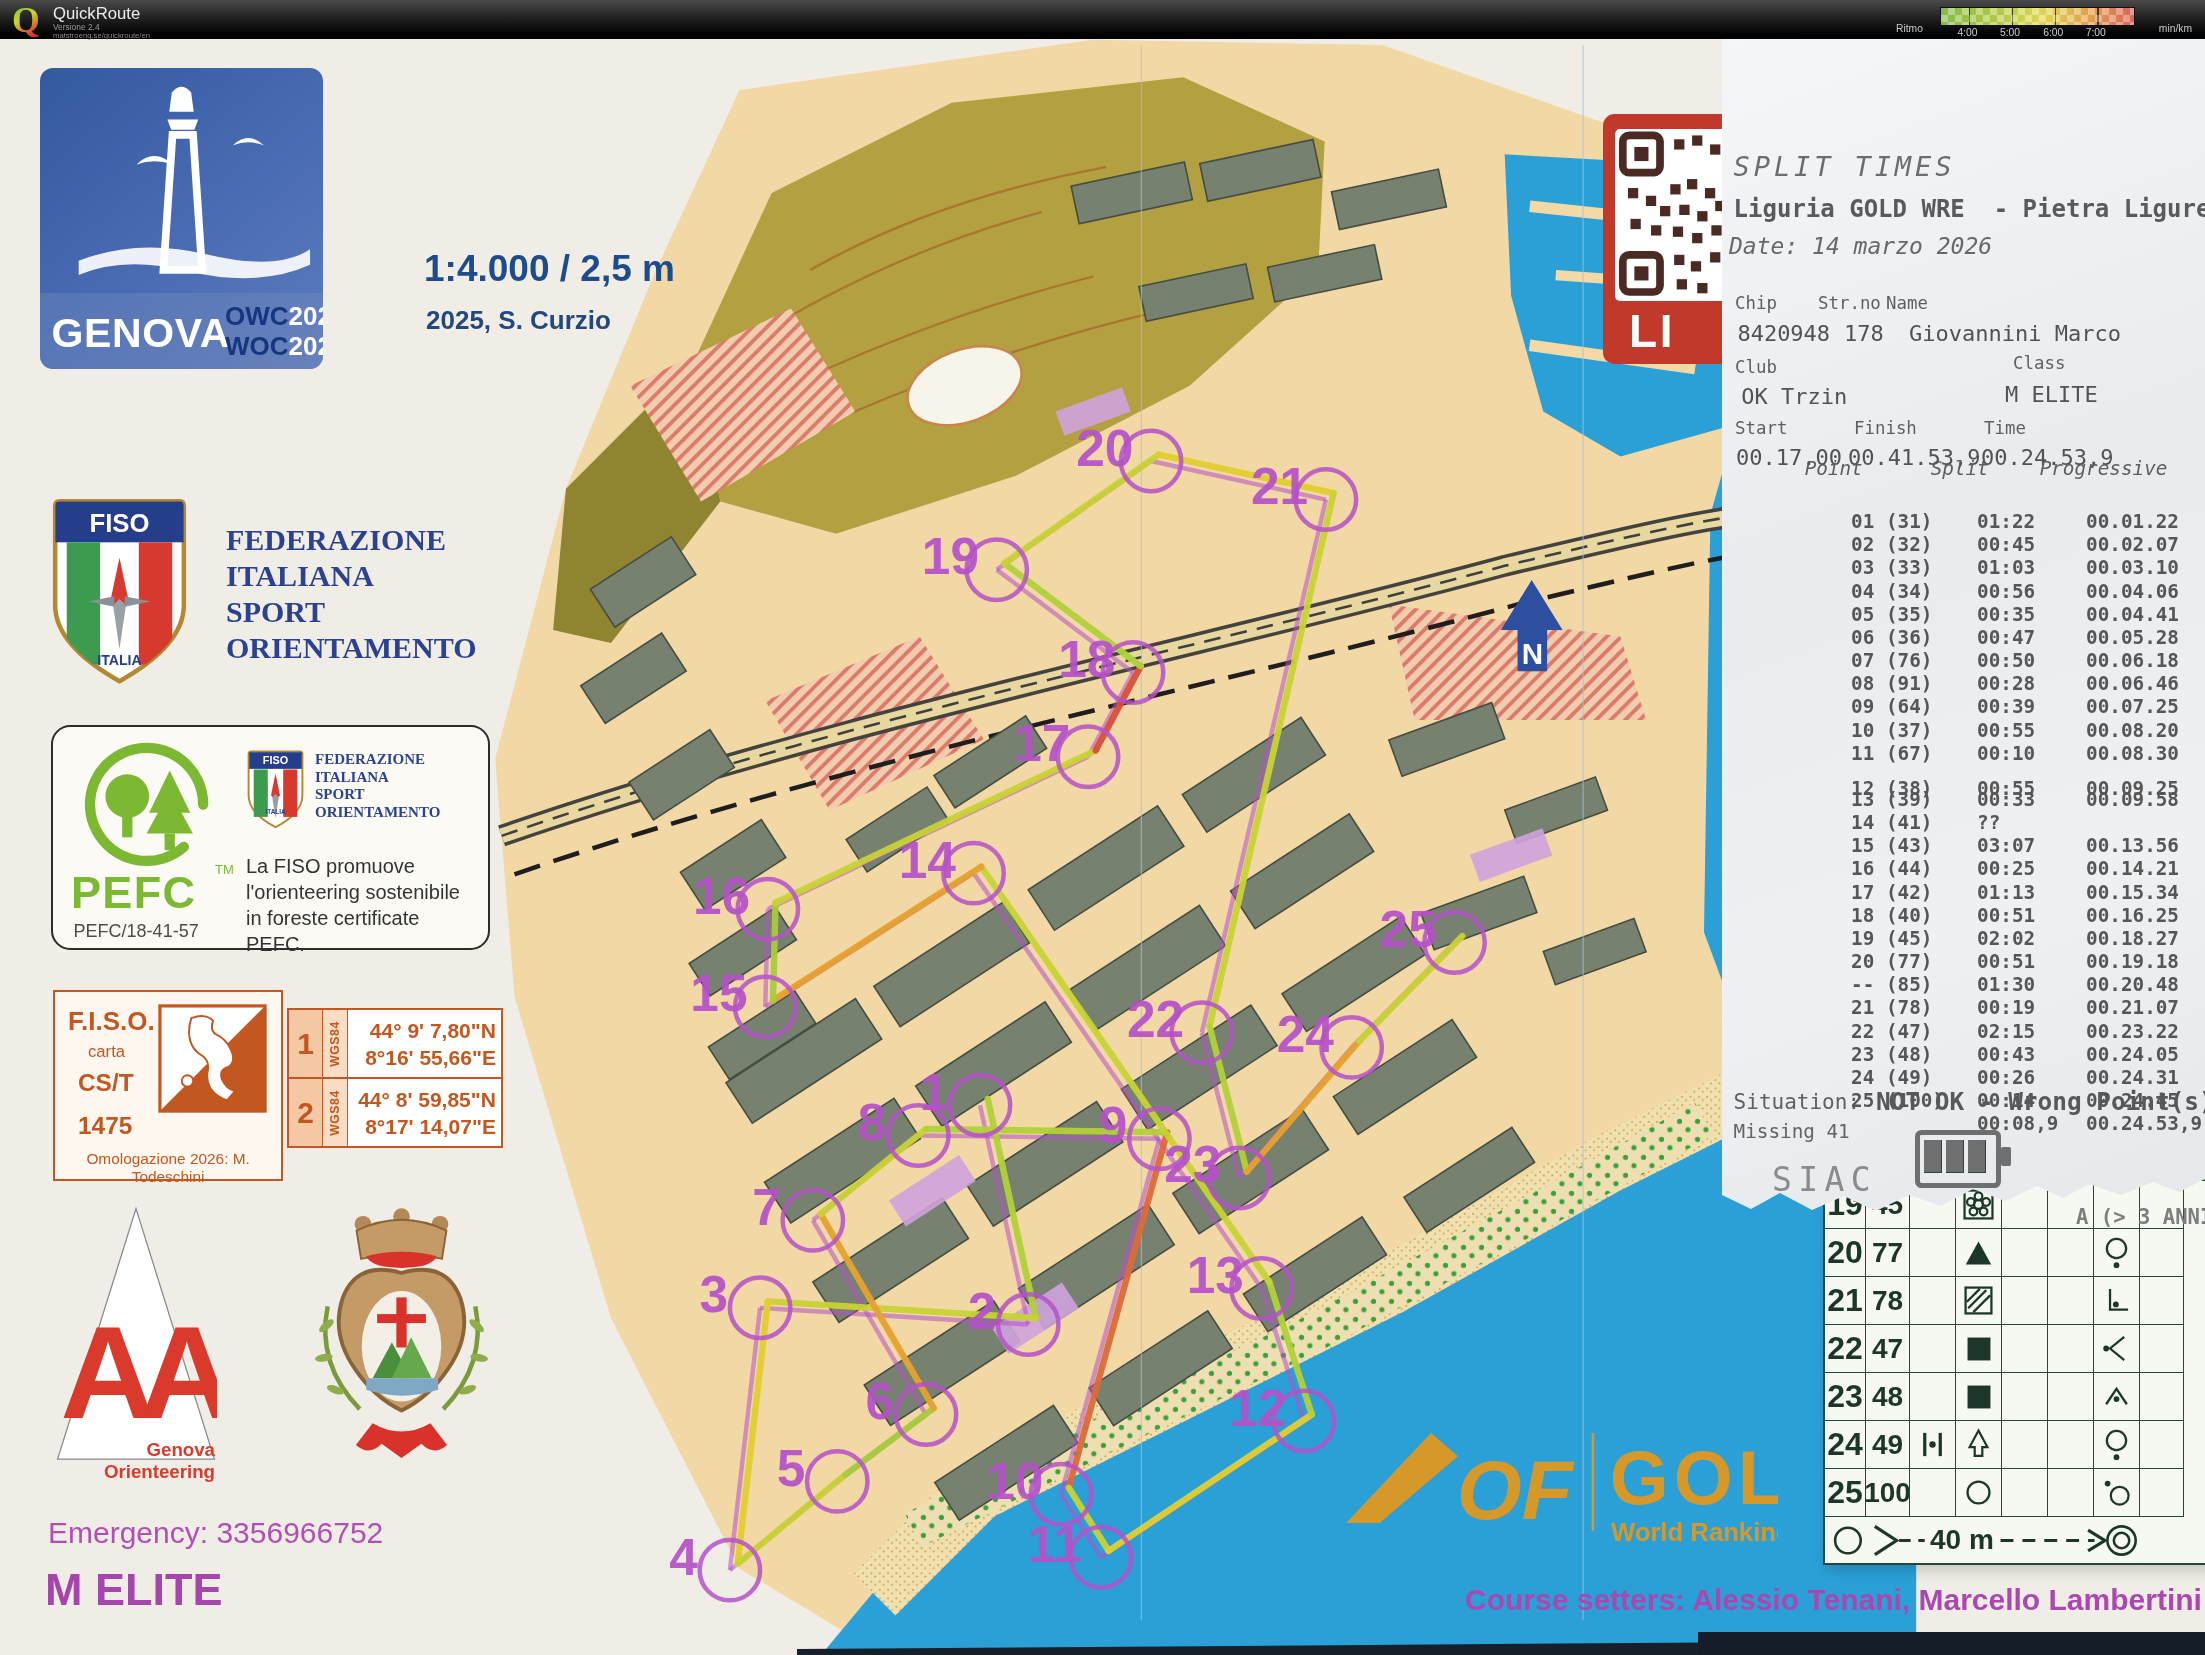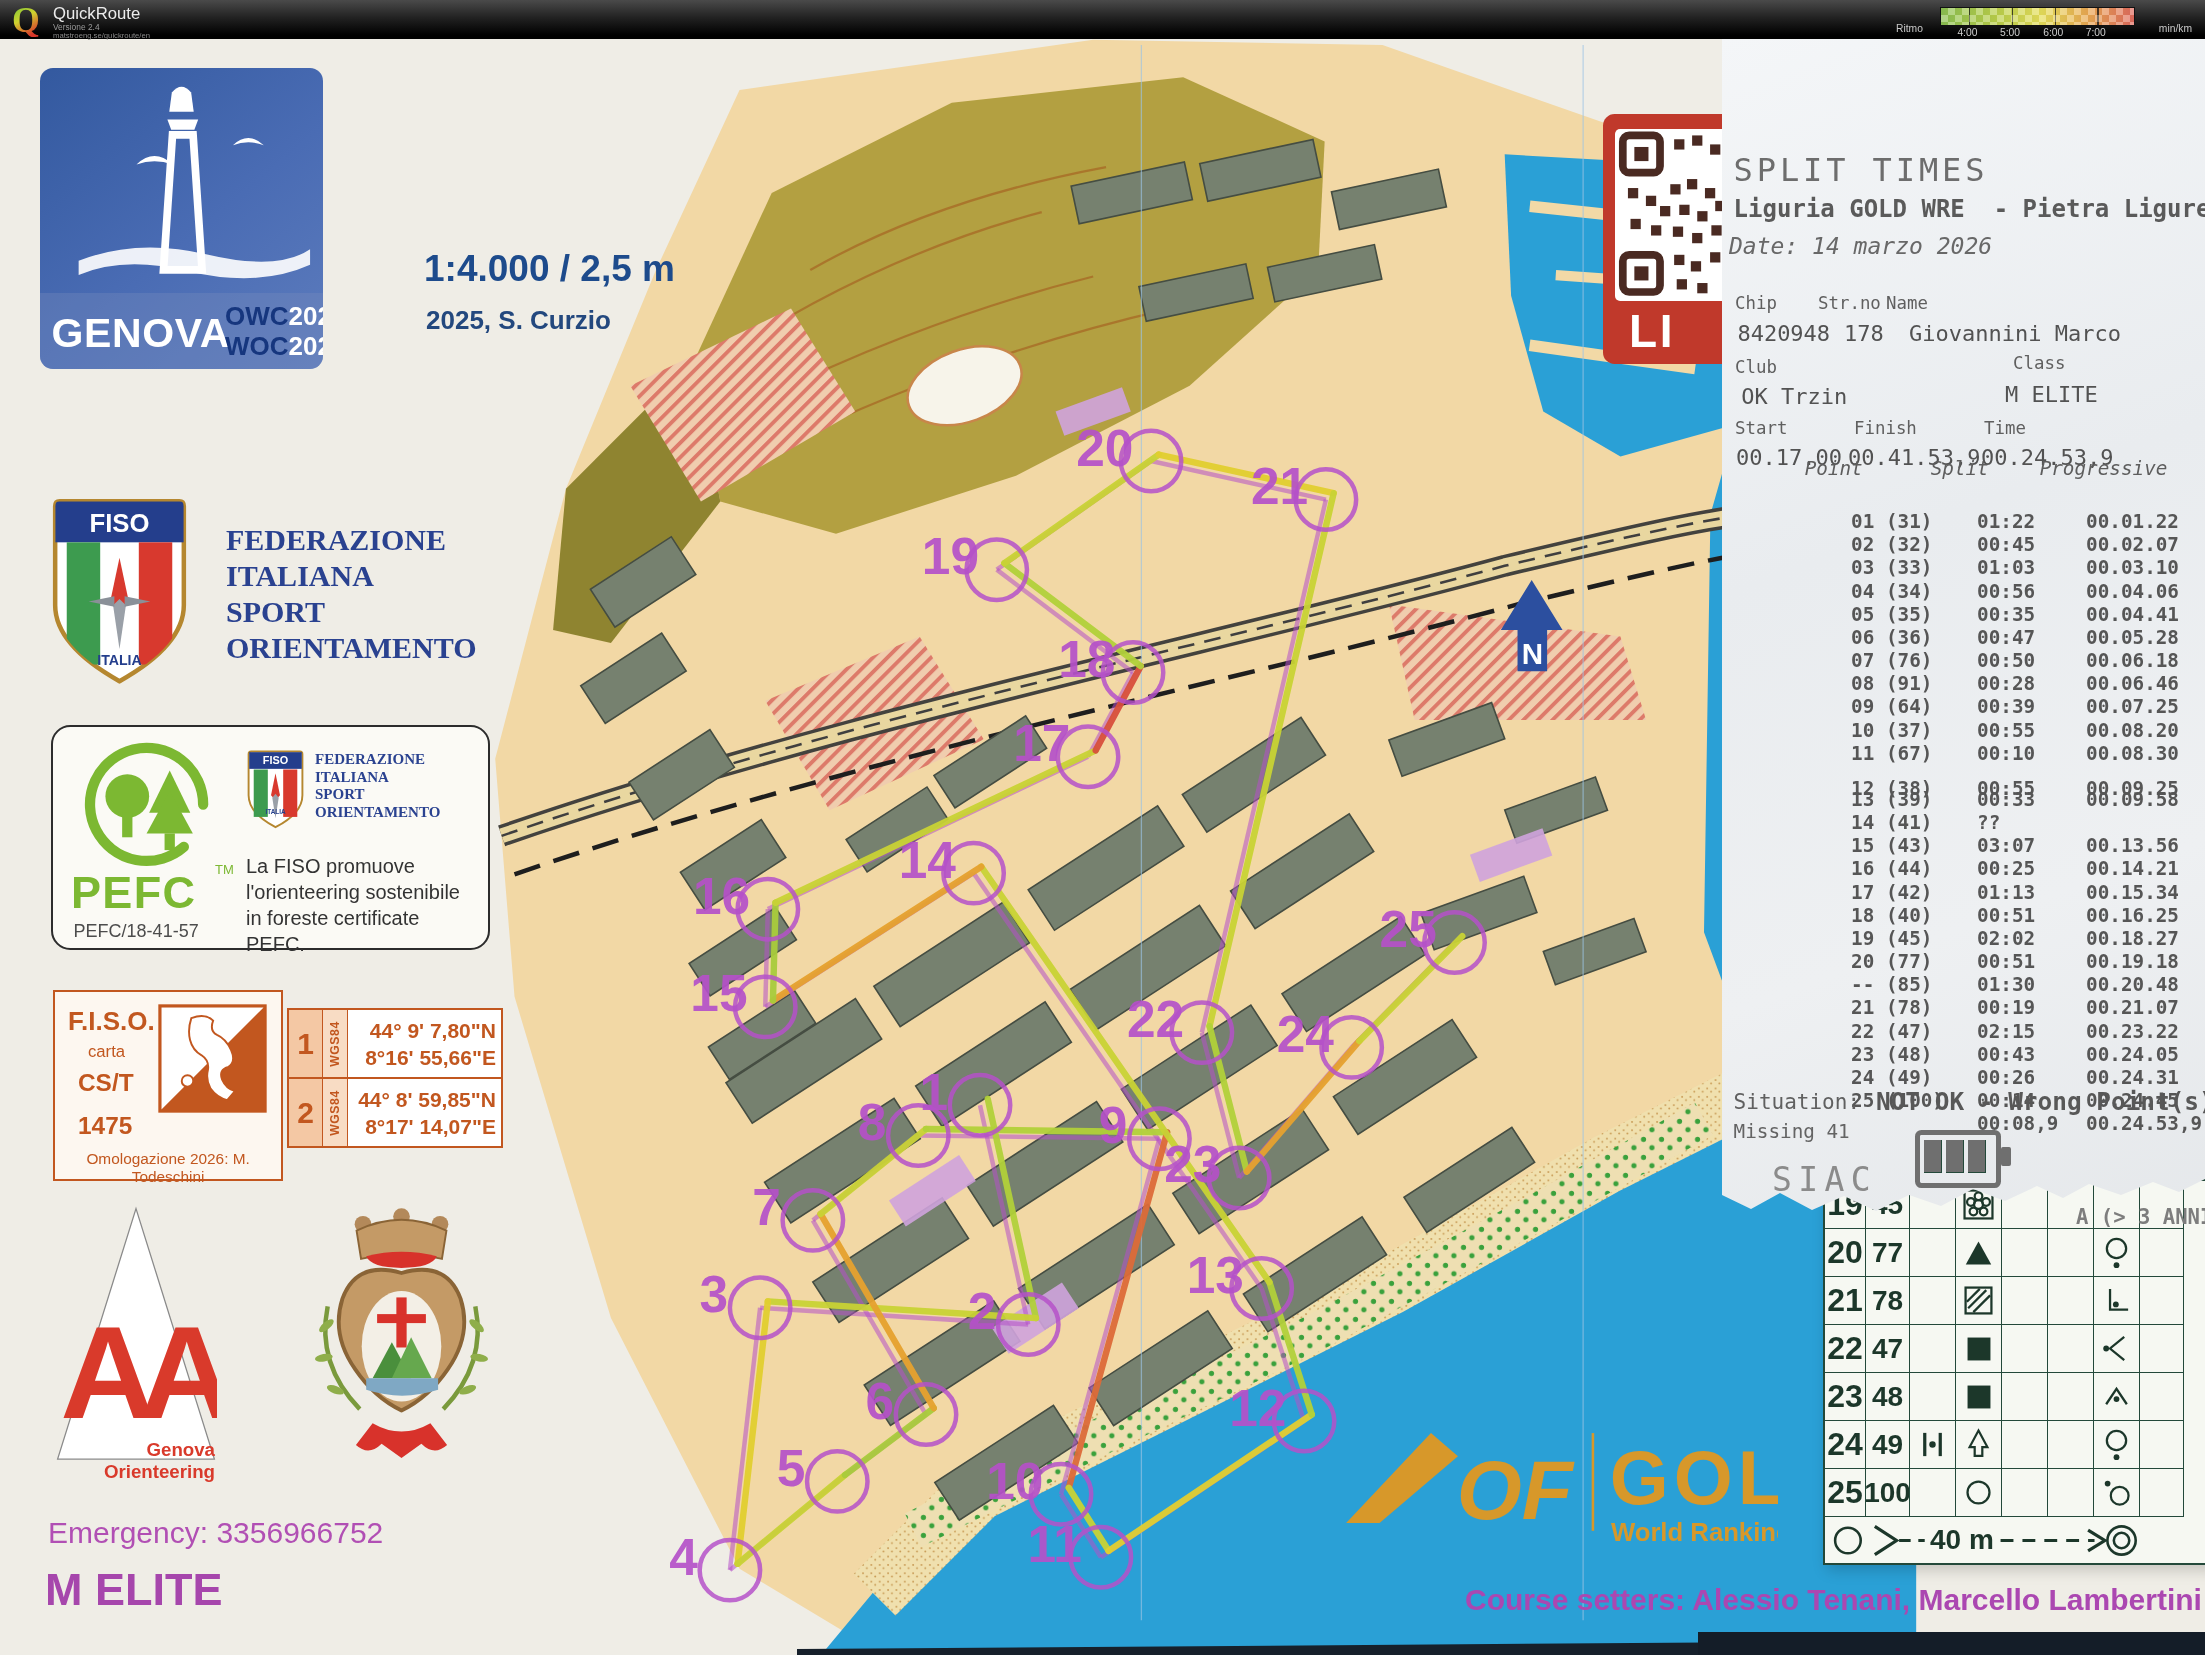--- a/index.html
+++ b/index.html
@@ -94,21 +94,21 @@
 
   
   #receipt{position:absolute;left:1722px;top:37px;width:483px;height:1222px;z-index:30;
      background:linear-gradient(160deg,#f4f6f8 0%,#e9ecef 40%,#eef0f2 70%,#e4e7ea 100%);
      box-shadow:-9px 6.4px 22px rgba(0,0,0,.28);
      clip-path:polygon(0 0,483px 0,483px 1142px,457px 1155px,431px 1145px,399px 1158px,367px 1147px,
         341px 1161px,315px 1149px,283px 1164px,251px 1152px,219px 1169px,187px 1158px,154px 1174px,
         122px 1159px,90px 1173px,58px 1156px,29px 1172px,0 1158px);
      color:#5e5e5e;font-family:"DejaVu Sans Mono",monospace;}
   #receipt .r{position:absolute;white-space:pre;}
-  #rc-title{left:11.6px;top:114px;font-size:32px;letter-spacing:3.9px;color:#6d6d6d;}
+  #rc-title{left:11.6px;top:114px;font-size:27px;letter-spacing:3.9px;color:#6d6d6d;font-style:italic;}
   #rc-event{left:11.6px;top:158px;font-size:24px;font-weight:bold;color:#5a5a5a;}
   #rc-date{left:7px;top:196px;font-size:23px;font-style:italic;color:#686868;}
   .rc-lab{font-size:17.4px;color:#5f5f5f;}
   .rc-val{font-size:22px;font-weight:normal;color:#525252;}
   #rc-splits-head{left:13px;top:397px;font-size:19.3px;font-style:italic;color:#5d5d5d;}
   .sp-row{position:absolute;left:13px;font-size:19.3px;font-weight:bold;color:#565656;white-space:pre;}
   .sp-point{display:inline-block;width:126px;}
   .sp-split{display:inline-block;width:109px;}
   #rc-situation-lab{left:11.6px;top:1053px;font-size:21px;color:#606060;}
   #rc-situation{left:154px;top:1050px;font-size:24.4px;font-weight:bold;color:#585858;}

